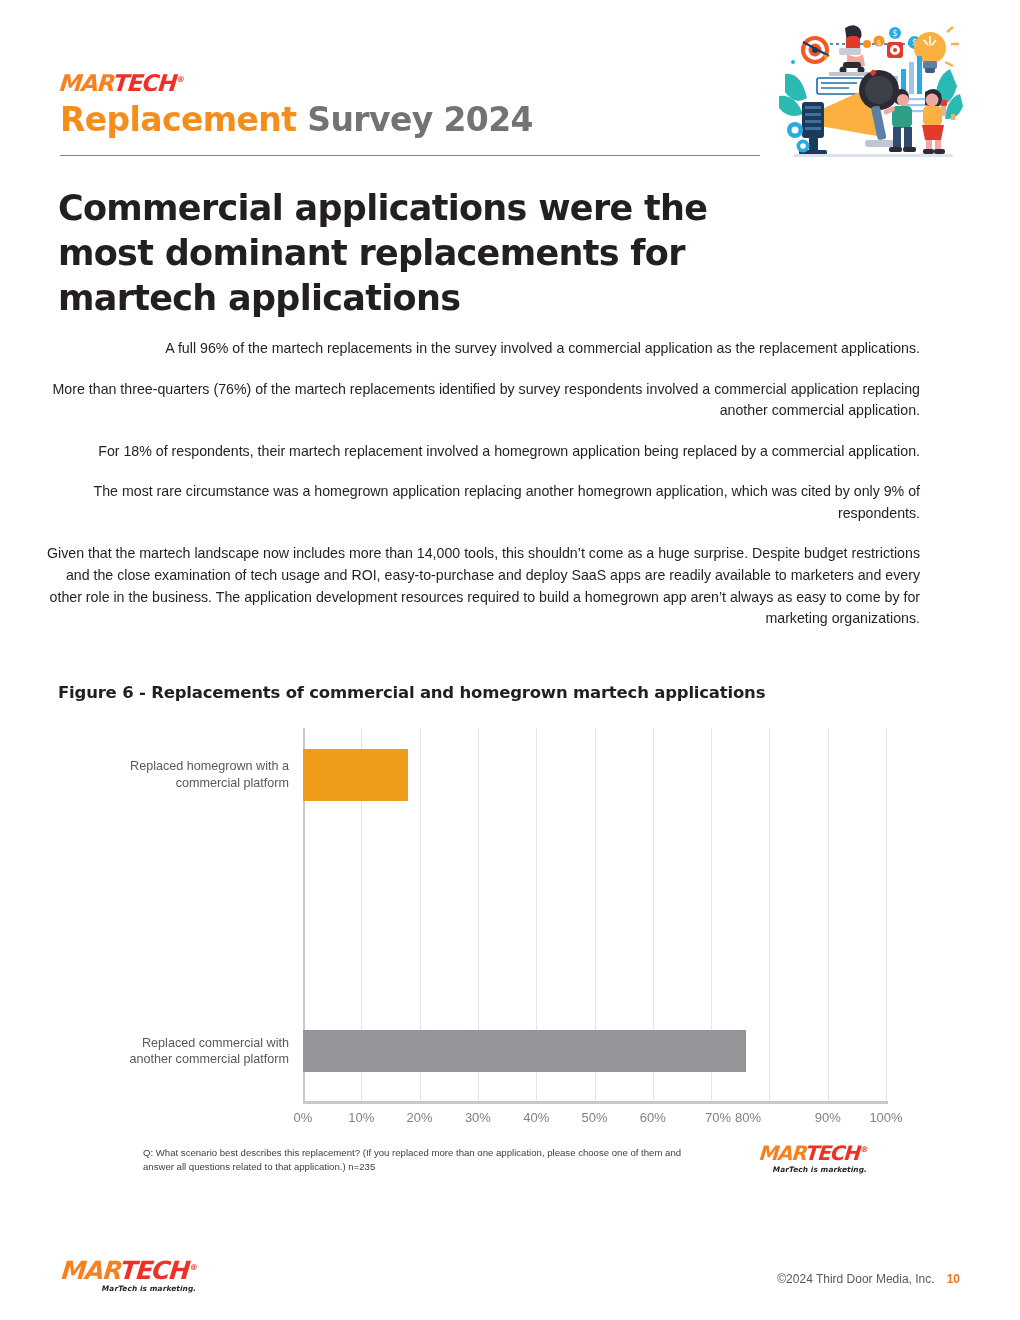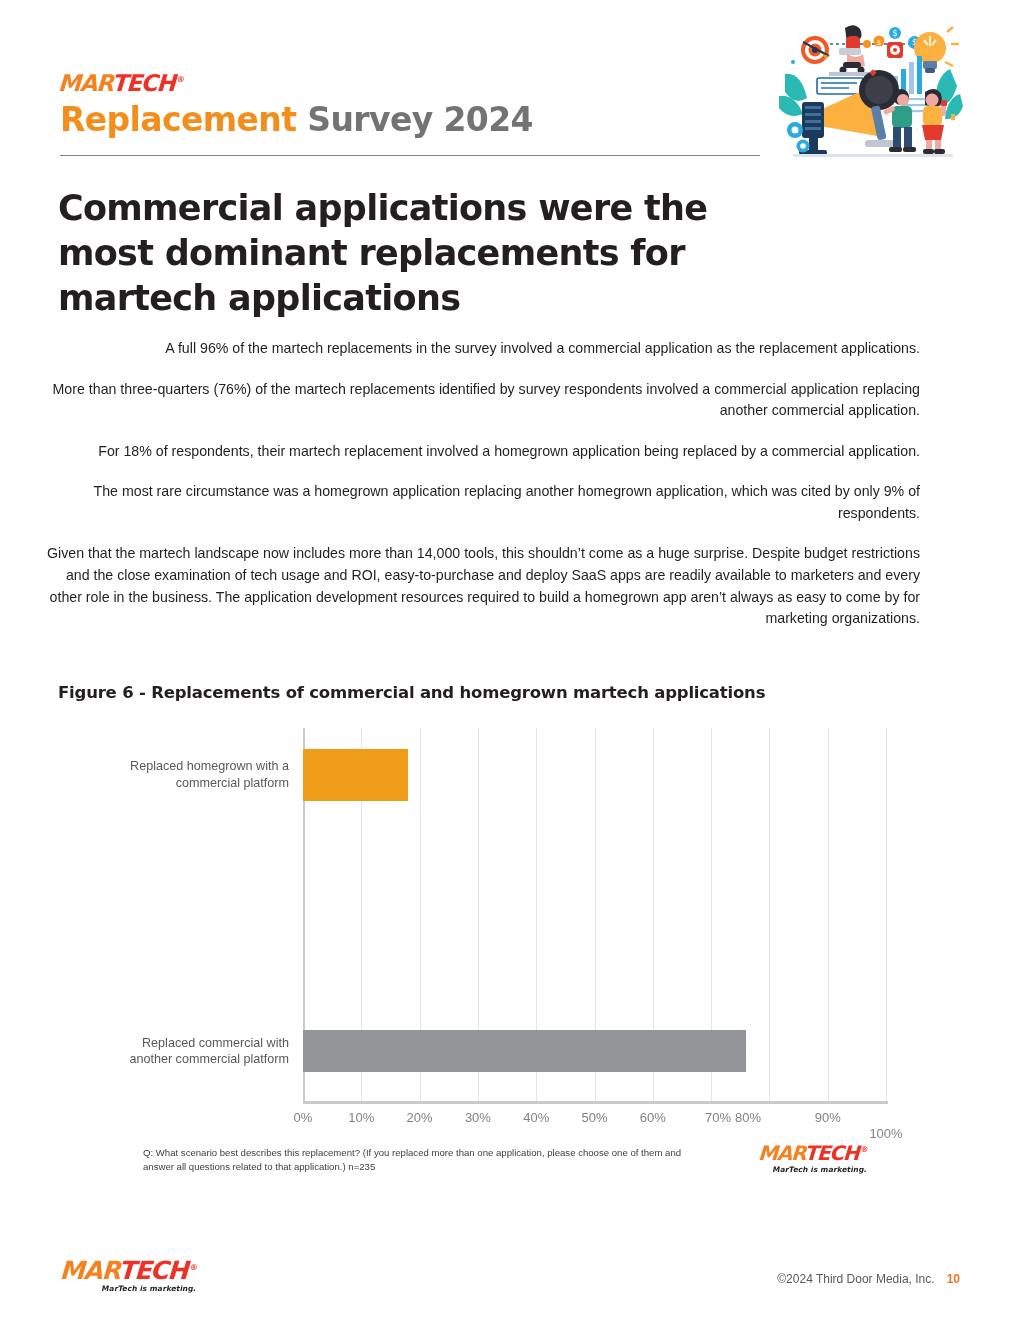--- a/index.html
+++ b/index.html
@@ -332,21 +332,21 @@
         <div class="x-tick" style="left: 0px;">0%</div>
         <div class="x-tick" style="left: 58.3px;">10%</div>
         <div class="x-tick" style="left: 116.6px;">20%</div>
         <div class="x-tick" style="left: 174.9px; text-align: center;">30%</div>
         <div class="x-tick" style="left: 233.2px;">40%</div>
         <div class="x-tick" style="left: 291.5px;">50%</div>
         <div class="x-tick" style="left: 349.8px;">60%</div>
         <div class="x-tick" style="left: 415px;">70%</div>
         <div class="x-tick" style="left: 445px;">80%</div>
         <div class="x-tick" style="left: 524.7px;">90%</div>
-        <div class="x-tick" style="left: 583px; margin-top: 16px;">100%</div>
+        <div class="x-tick" style="left: 583px;">100%</div>
       </div>
   </div>
 
   <div class="fig-note">Q: What scenario best describes this replacement? (If you replaced more than one application, please choose one of them and answer all questions  related to that application.) n=235</div>
   <div class="fig-logo">
     <div class="brand-logo"><span class="mar">MAR</span><span class="tech">TECH</span><span class="tm">®</span></div>
     <div class="tagline">MarTech is marketing.</div>
   </div>
 
   <div class="footer-logo">

